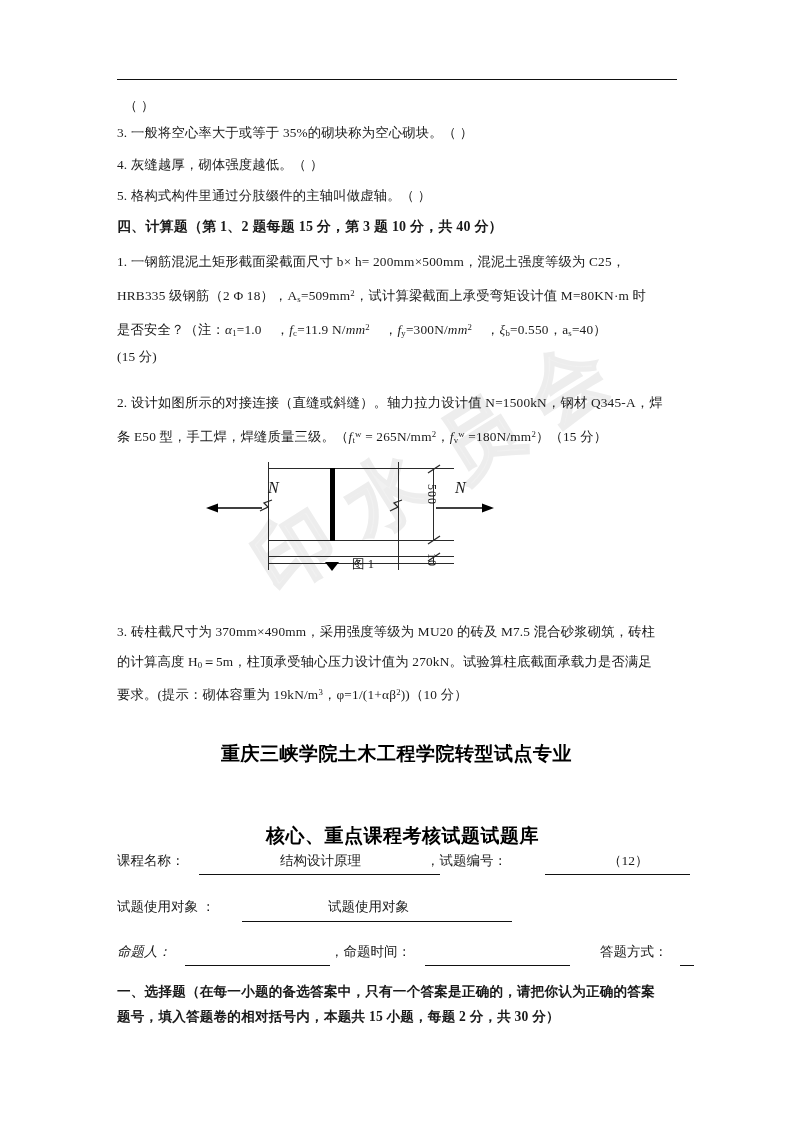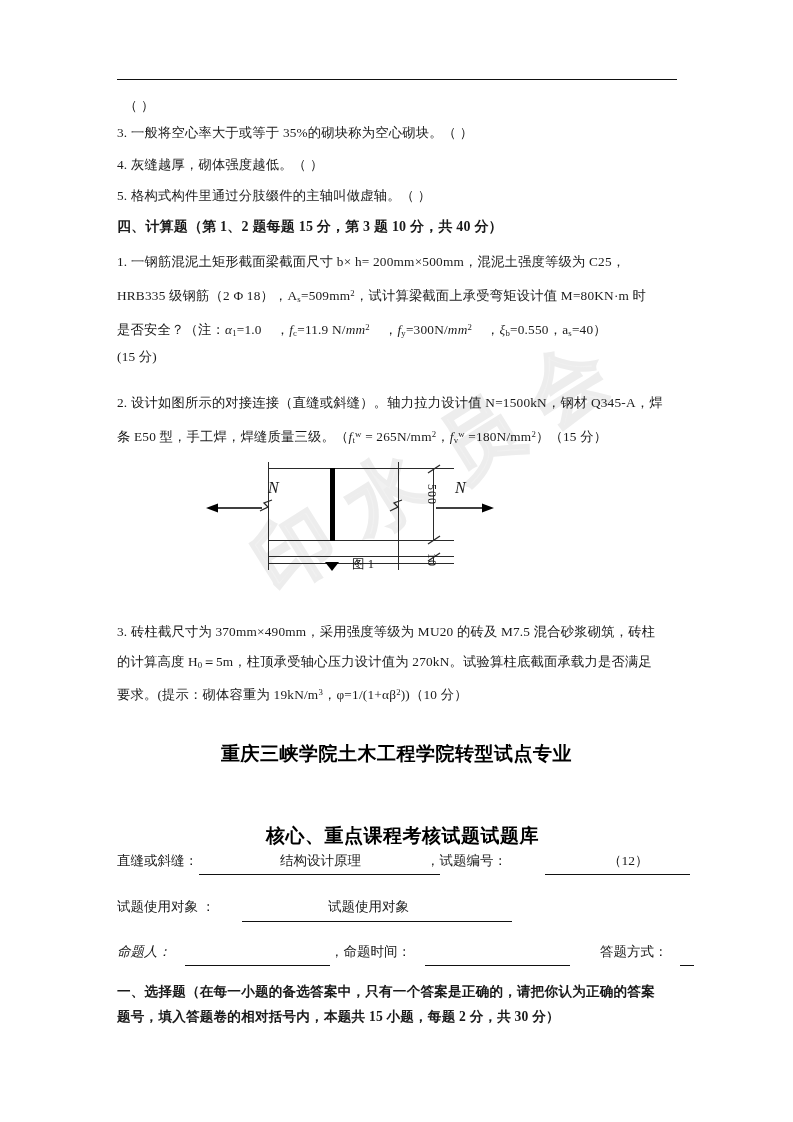--- a/index.html
+++ b/index.html
@@ -248,21 +248,21 @@
     <span>的计算高度 H</span><sub>0</sub><span>＝5m，柱顶承受轴心压力设计值为 270kN。试验算柱底截面承载力是否满足</span>
   </div>
 
   <div class="tline" style="left:117px; top:683px;">
     <span>要求。(提示：砌体容重为 19kN/m</span><sup>3</sup><span>，φ=1/(1+αβ</span><sup>2</sup><span>))（10 分）</span>
   </div>
 
   <div class="exam-title" style="top:741px;">重庆三峡学院土木工程学院转型试点专业</div>
   <div class="exam-title" style="top:823px;padding-left:12px;">核心、重点课程考核试题试题库</div>
 
-  <div class="form-label" style="left:117px; top:852px;">直缝或斜缝：</div>
+  <div class="form-label" style="left:117px; top:852px;">课程名称：</div>
   <div class="form-val" style="left:280px; top:852px;">结构设计原理</div>
   <div class="form-rule" style="left:199px; top:874px; width:241px;"></div>
   <div class="form-label" style="left:426px; top:852px;">，试题编号：</div>
   <div class="form-val" style="left:608px; top:852px;">（12）</div>
   <div class="form-rule" style="left:545px; top:874px; width:145px;"></div>
 
   <div class="form-label" style="left:117px; top:898px;">试题使用对象  ：</div>
   <div class="form-val" style="left:328px; top:898px;">试题使用对象</div>
   <div class="form-rule" style="left:242px; top:921px; width:270px;"></div>
 

